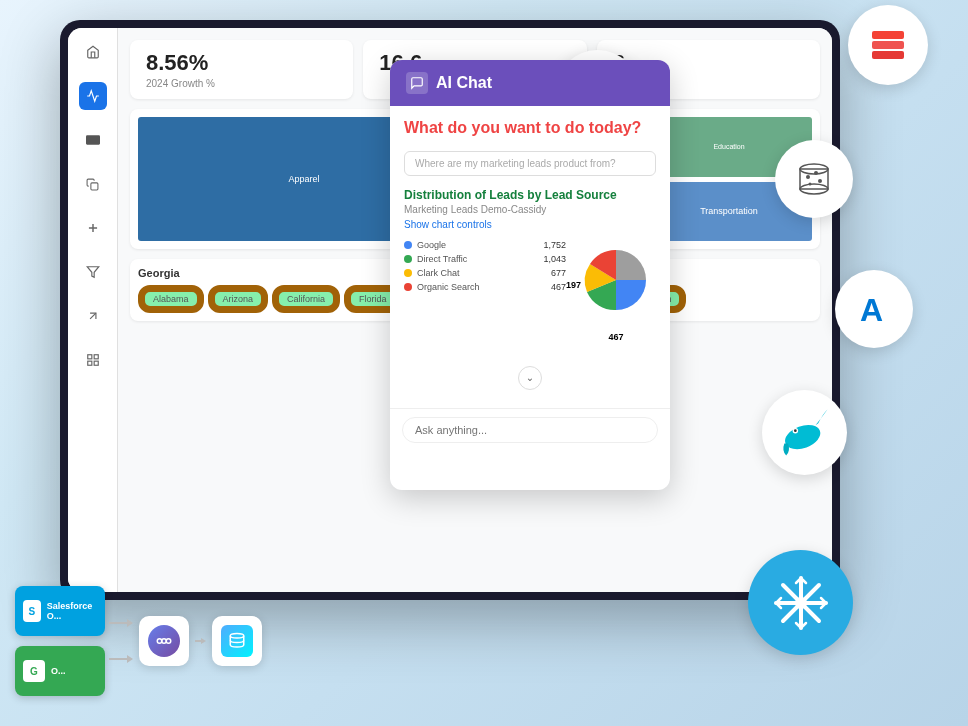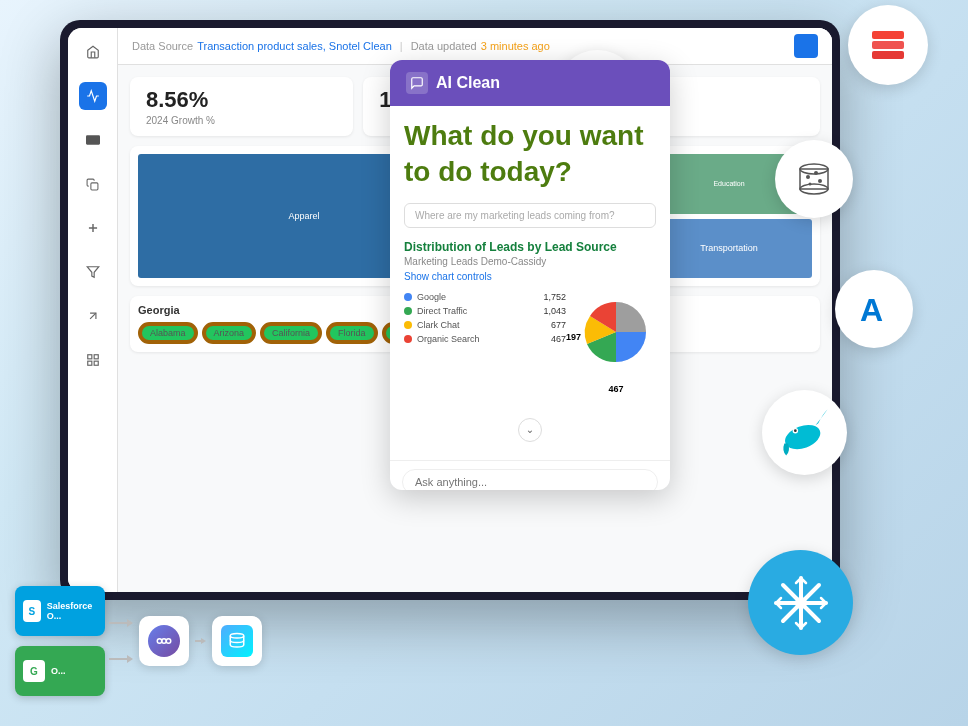--- a/index.html
+++ b/index.html
@@ -177,22 +177,22 @@
       font-weight: 600;
       color: #333;
       margin-bottom: 6px;
     }
     .states-chips {
       display: flex;
       flex-wrap: wrap;
       gap: 4px;
     }
     .state-chip {
-      background: #22c55e;
-      border: 4px solid #a16207;
+      background: #86efac;
+      border: 7px solid #a16207;
       border-radius: 12px;
       padding: 2px 8px;
       font-size: 9px;
       color: #555;
     }
 
     
     .ai-chat-panel {
       position: absolute;
       top: 30px;
@@ -226,23 +226,23 @@
     .ai-chat-title {
       color: white;
       font-size: 16px;
       font-weight: 600;
     }
     .ai-chat-body {
       padding: 16px;
       flex: 1;
     }
     .ai-chat-question {
-      font-size: 28px;
+      font-size: 16px;
       font-weight: 600;
-      color: #4d7c0f;
+      color: #ef4444;
       line-height: 1.3;
       margin-bottom: 12px;
     }
     .ai-chat-input-box {
       border: 1px solid #ddd;
       border-radius: 6px;
       padding: 6px 10px;
       font-size: 10px;
       color: #aaa;
       margin-bottom: 12px;
@@ -465,29 +465,20 @@
             <rect x="3" y="3" width="7" height="7"></rect>
             <rect x="14" y="3" width="7" height="7"></rect>
             <rect x="3" y="14" width="7" height="7"></rect>
             <rect x="14" y="14" width="7" height="7"></rect>
           </svg>
       </div>
     </div>
 
     <div class="main-content">
 
-      <div class="topbar">
-        <span class="datasource-label">Data Source</span>
-        <span class="datasource-name">Transaction product sales, Snotel Clean</span>
-        <span class="separator">|</span>
-        <span class="update-label">Data updated</span>
-        <span class="update-time">3 minutes ago</span>
-        <div class="topbar-spacer"></div>
-        <button class="topbar-btn"></button>
-      </div>
 
       <div class="dashboard">
 
         <div class="kpi-row">
           <div class="kpi-card">
             <div class="kpi-value">8.56%</div>
             <div class="kpi-label">2024 Growth %</div>
           </div>
           <div class="kpi-card">
             <div class="kpi-value">16.6</div>
@@ -525,25 +516,25 @@
   </div>
 </div>
 
 <div class="ai-chat-panel" style="position:absolute; top:60px; left:390px; z-index:30;">
   <div class="ai-chat-header">
     <div class="ai-chat-icon">
       <svg width="14" height="14" viewBox="0 0 24 24" fill="none" stroke="white" stroke-width="2">
           <path d="M21 15a2 2 0 0 1-2 2H7l-4 4V5a2 2 0 0 1 2-2h14a2 2 0 0 1 2 2z"></path>
         </svg>
     </div>
-    <span class="ai-chat-title">AI Clean</span>
+    <span class="ai-chat-title">AI Chat</span>
   </div>
   <div class="ai-chat-body" style="padding:12px 14px;">
     <div class="ai-chat-question">What do you want to do today?</div>
-    <div class="ai-chat-input-box">Where are my marketing leads coming from?</div>
+    <div class="ai-chat-input-box">Where are my marketing leads product from?</div>
     <div class="ai-chart-title">Distribution of Leads by Lead Source</div>
     <div class="ai-chart-subtitle">Marketing Leads Demo-Cassidy</div>
     <div class="ai-chart-link">Show chart controls</div>
     <div class="ai-chart-content">
       <div class="ai-chart-legend">
         <div class="legend-item">
           <span class="legend-dot" style="background:#4285f4;"></span>
           <span>Google</span>
           <span class="legend-value">1,752</span>
         </div>

